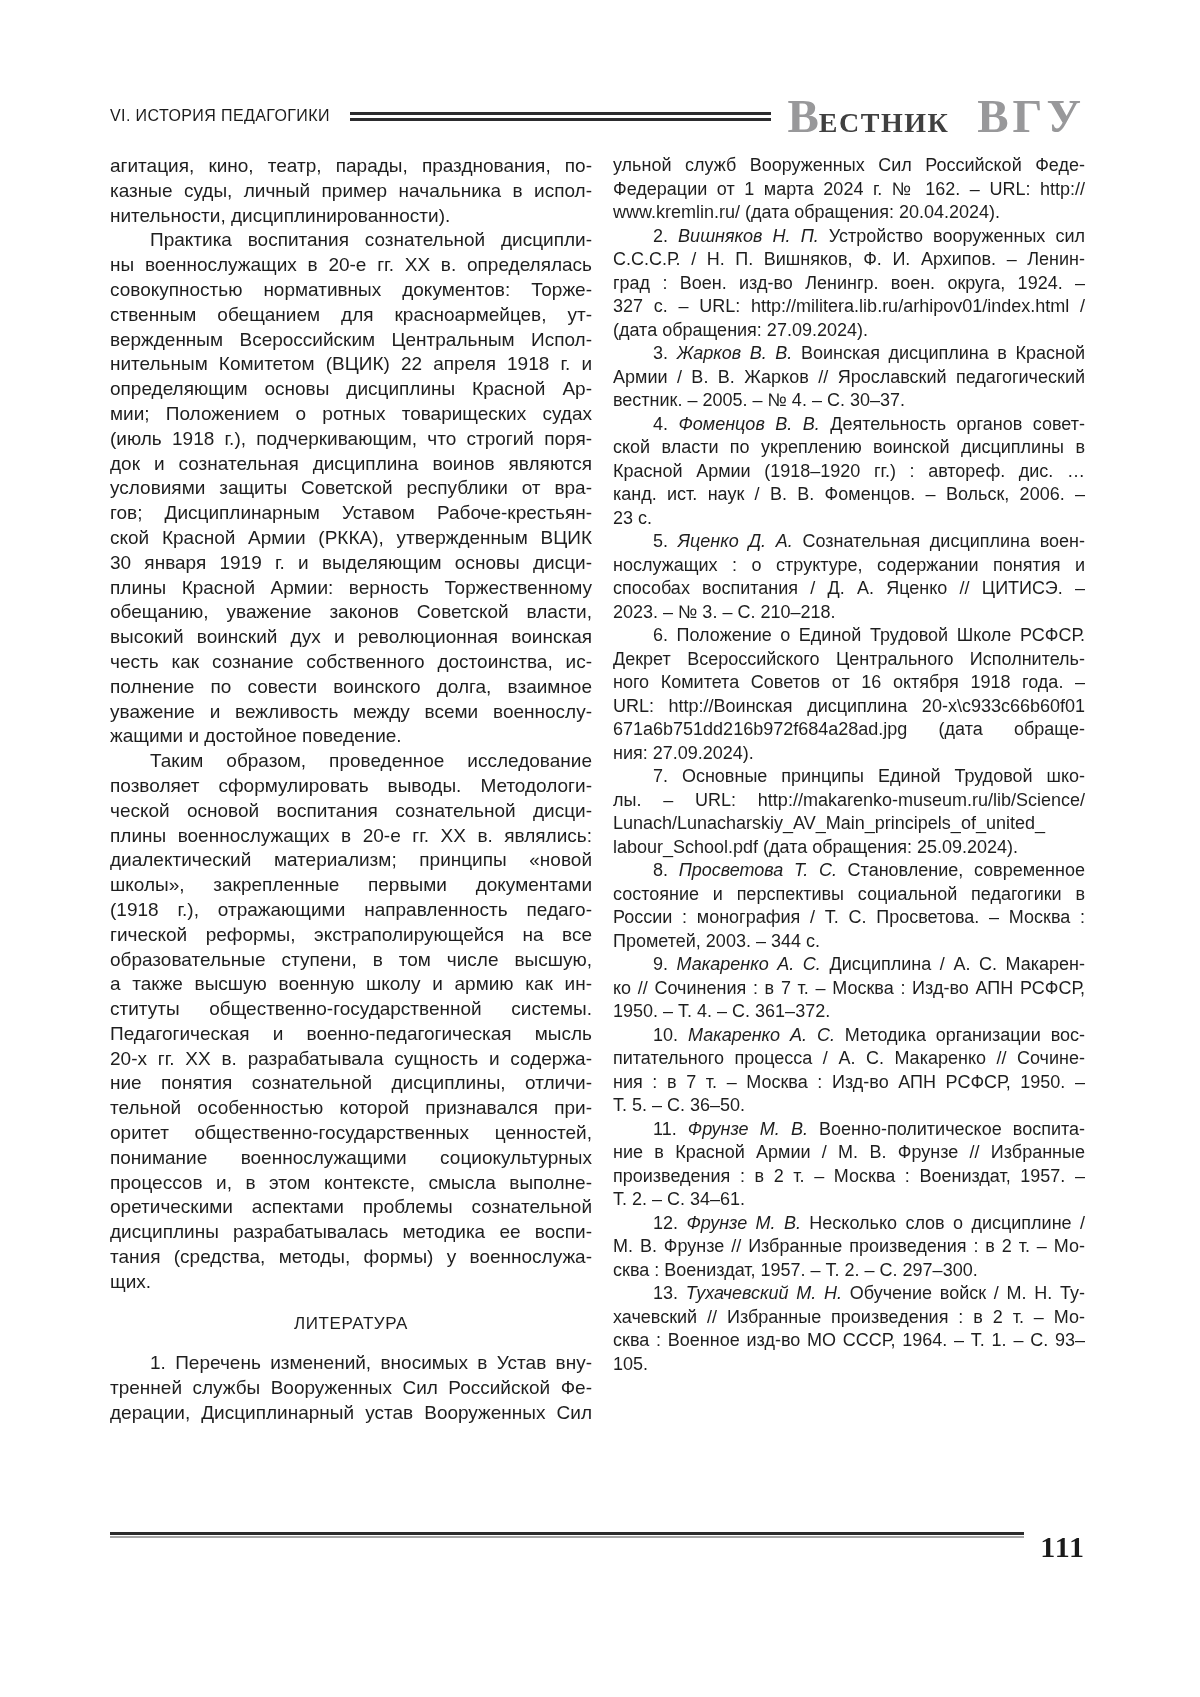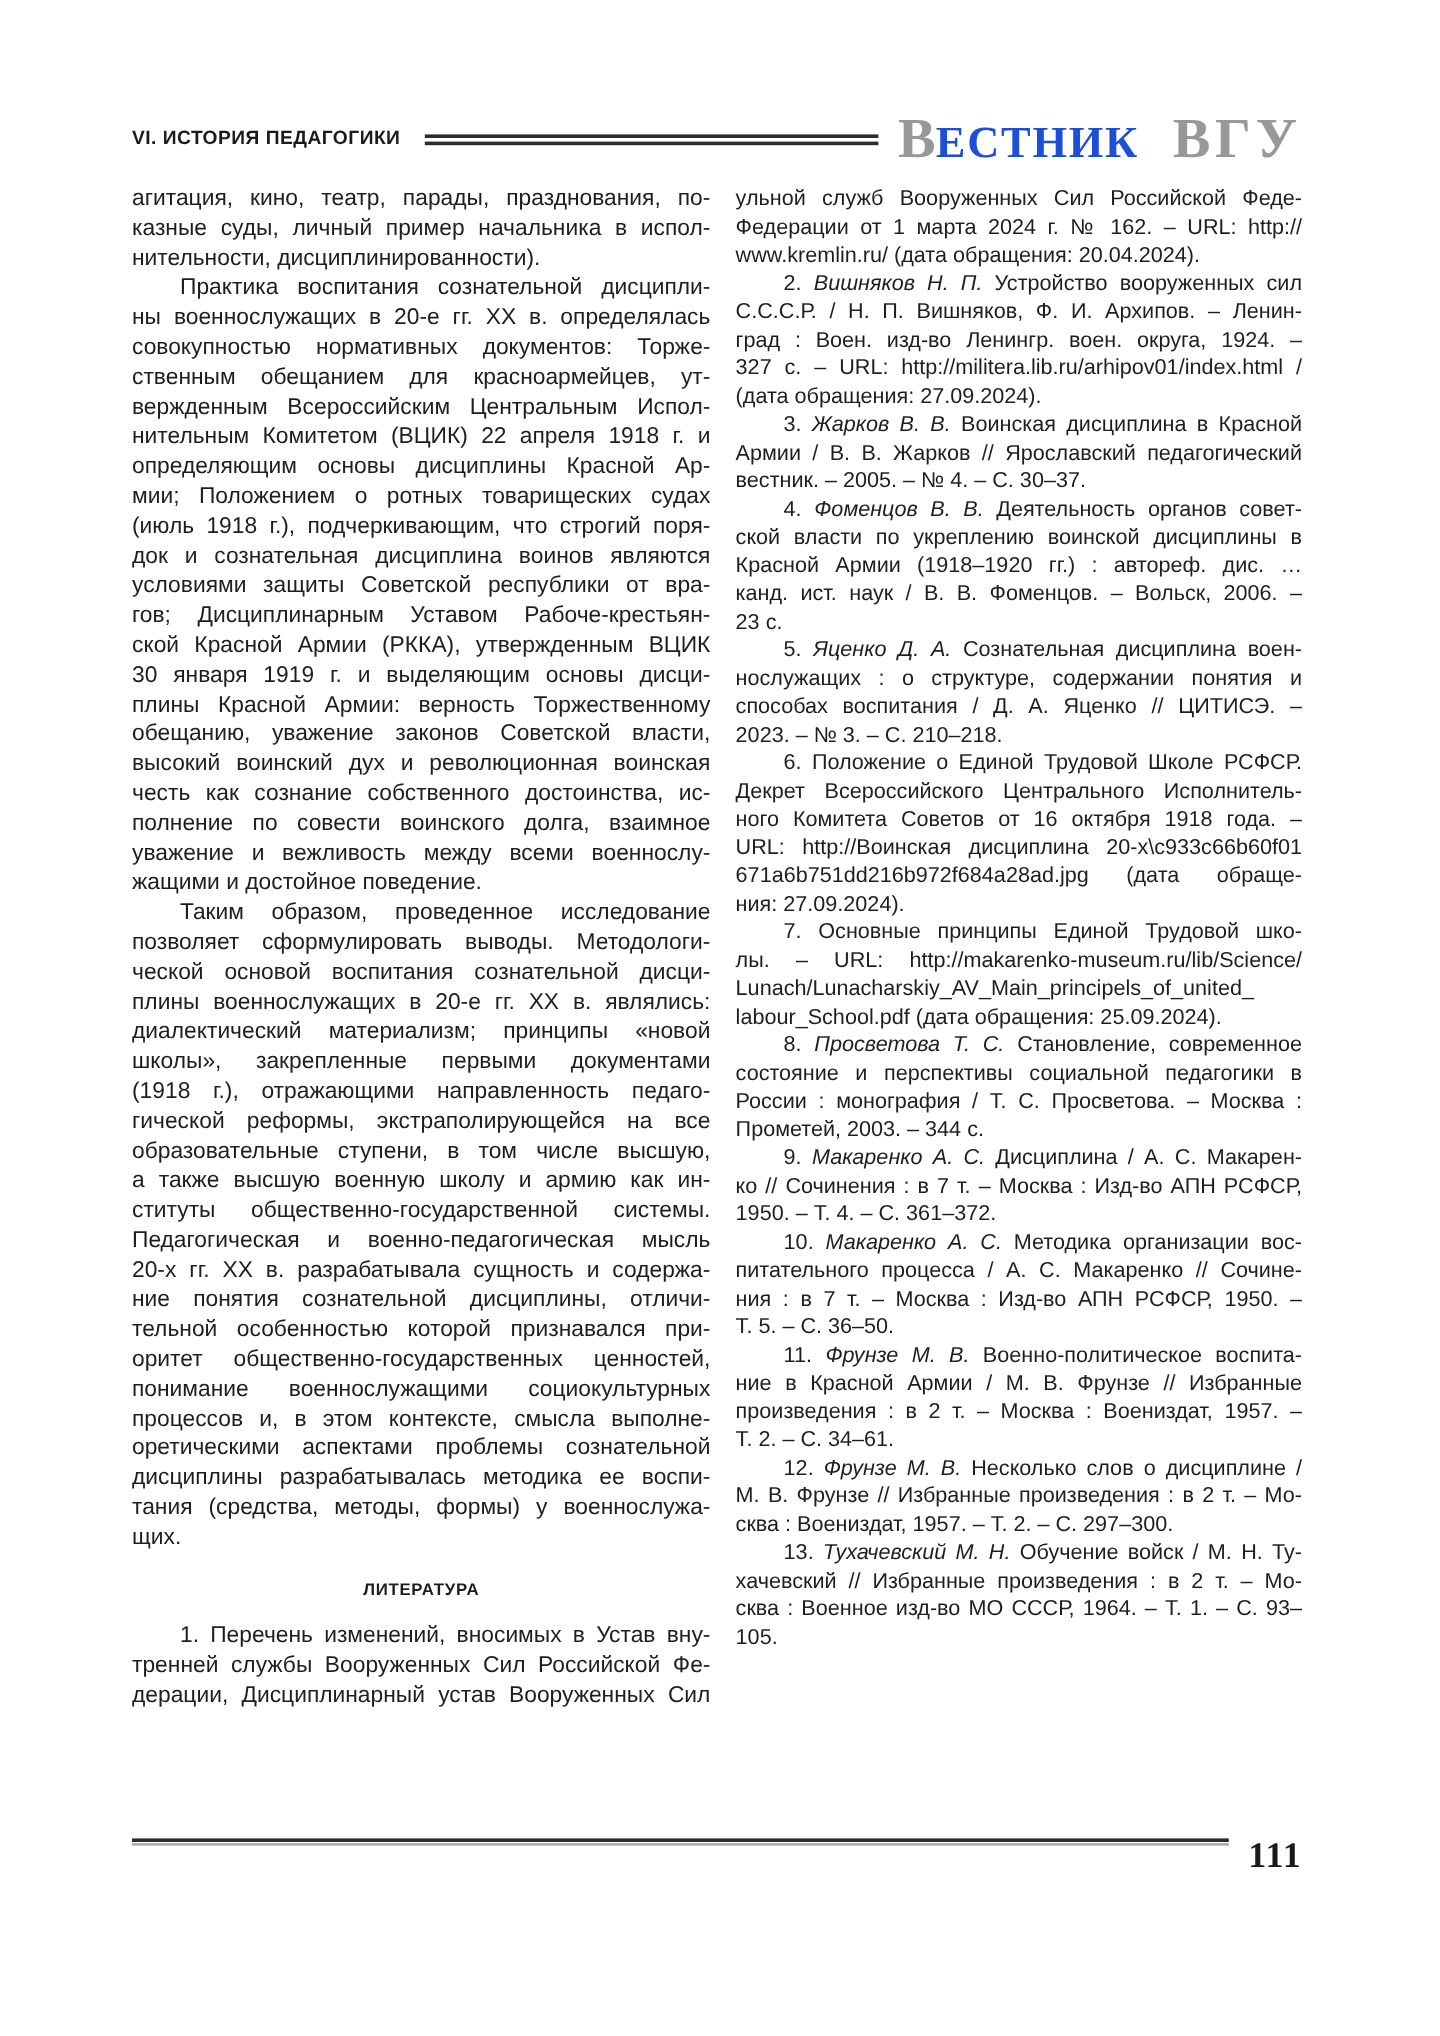--- a/index.html
+++ b/index.html
@@ -18,21 +18,21 @@
     position: absolute;
     left: 110px;
     top: 90px;
     width: 975px;
     height: 52px;
     display: flex;
     align-items: center;
   }
   .section-title {
     font-size: 16px;
-    font-weight: bold;
+    font-weight: normal;
     letter-spacing: 0.4px;
     white-space: nowrap;
     color: #1b1b1b;
   }
   .header-rule {
     flex: 1;
     height: 9px;
     margin: 0 16px 0 20px;
     border-top: 3px solid #2c2c2e;
     border-bottom: 3px solid #2c2c2e;
@@ -40,40 +40,39 @@
   }
   .logo {
     font-family: "Liberation Serif", serif;
     font-weight: 700;
     white-space: nowrap;
     display: flex;
     align-items: baseline;
     line-height: 1;
   }
   .logo-initial { font-size: 47px; color: #98989a; }
-  .logo-rest    { font-size: 37px; color: #1d4ed8; letter-spacing: 1.5px; }
+  .logo-rest    { font-size: 28px; color: #404040; letter-spacing: 1.5px; }
   .logo-abbr    { font-size: 47px; color: #98989a; letter-spacing: 4px; margin-left: 28px; }
 
   
   .col { position: absolute; top: 154px; text-align: justify; }
   .col-left  { left: 110px; width: 482px; font-size: 19px; line-height: 24.8px; }
   .col-right { left: 613px; width: 472px; font-size: 18px; line-height: 23.5px; }
   .block { margin: 0; }
   .line { text-align: justify; }
   .line.j { text-align-last: justify; }
   .line.ind { text-indent: 40px; }
   .line i { font-style: italic; }
 
   .lit-heading {
     text-align: center;
     text-align-last: center;
-    font-size: 14px;
+    font-size: 17px;
     letter-spacing: 0.6px;
     margin: 17px 0 15px 0;
-    font-weight: bold;
   }
 
   
   .footer {
     position: absolute;
     left: 110px;
     top: 1532px;
     width: 975px;
     height: 40px;
     display: flex;

